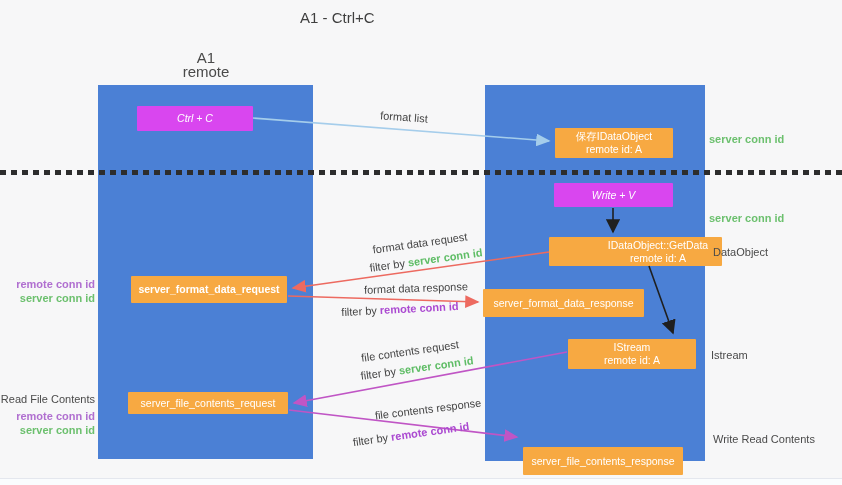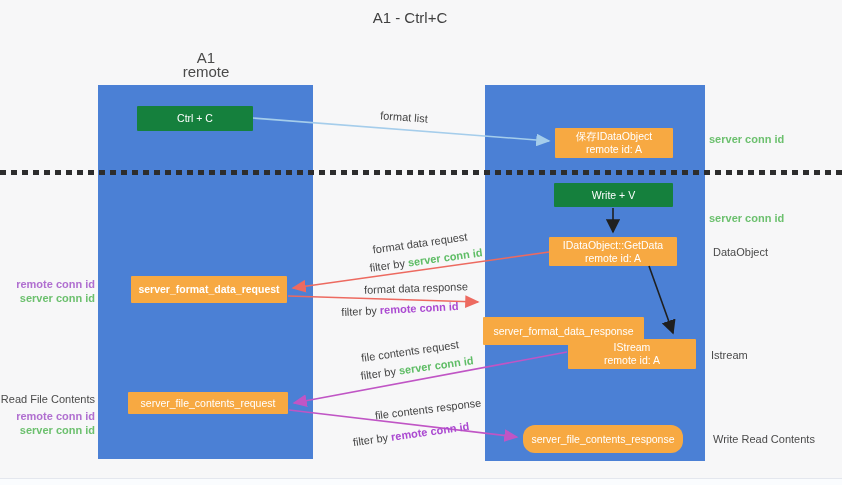--- a/index.html
+++ b/index.html
@@ -2,51 +2,51 @@
 <html><head>
 <meta charset="utf-8">
 <style>
   html,body{margin:0;padding:0;}
   body{background:#e9e9e9;font-family:"Liberation Sans", sans-serif;}
   #canvas{
     position:relative;width:842px;height:485px;overflow:hidden;
     background:#f7f7f8;
   }
   .title{
-    position:absolute;left:300px;top:8px;width:220px;text-align:center;
+    position:absolute;left:300px;top:8px;width:220px;text-align:left;
     font-size:15px;line-height:20px;color:#3f3f3f;z-index:5;
   }
   .lane{
     position:absolute;background:#4b80d5;z-index:1;
   }
   #lane-left{left:98px;top:85px;width:215px;height:374px;}
   #lane-right{left:485px;top:85px;width:220px;height:376px;}
   .lane-header{
     position:absolute;width:120px;text-align:center;font-size:15px;
     line-height:14px;color:#4a4a4a;z-index:5;
   }
   #lane-left-header{left:146px;top:51px;}
   #lane-right-header{left:538px;top:51px;}
   .node{
     position:absolute;z-index:2;display:flex;flex-direction:column;
     align-items:center;justify-content:center;color:#ffffff;
     font-size:10.5px;line-height:13px;text-align:center;
     border-radius:1px;
   }
-  .node.green{background:#15803d;}
+  .node.green{background:#d946ef;font-style:italic;}
   .node.orange{background:#f7a942;}
   #node-ctrl-c{left:137px;top:106px;width:116px;height:25px;}
   #node-save-obj{left:555px;top:128px;width:118px;height:30px;}
   #node-ctrl-v{left:554px;top:183px;width:119px;height:24px;}
-  #node-getdata{left:549px;top:237px;width:128px;height:29px;}
+  #node-getdata{left:549px;top:237px;width:128px;height:29px;padding-left:45px;}
   #node-format-req{left:131px;top:276px;width:156px;height:27px;font-weight:bold;}
-  #node-format-resp{left:483px;top:289px;width:161px;height:28px;margin-top:28px;}
+  #node-format-resp{left:483px;top:289px;width:161px;height:28px;}
   #node-istream{left:568px;top:339px;width:128px;height:30px;}
   #node-file-req{left:128px;top:392px;width:160px;height:22px;}
-  #node-file-resp{left:523px;top:425px;width:160px;height:28px;border-radius:12px;}
+  #node-file-resp{left:523px;top:447px;width:160px;height:28px;}
   #arrow-layer{position:absolute;left:0;top:0;z-index:3;pointer-events:none;}
   .dotted-line{
     position:absolute;left:0;top:170px;width:842px;height:5px;z-index:4;
     background:repeating-linear-gradient(90deg,#2d2d2d 0 6px,transparent 6px 11px);
   }
   .msg{
     position:absolute;z-index:5;white-space:nowrap;font-size:11px;color:#454545;
   }
   .msg .hl-green{color:#5fbd66;font-weight:bold;}
   .msg .hl-purple{color:#ab4ad1;font-weight:bold;}

